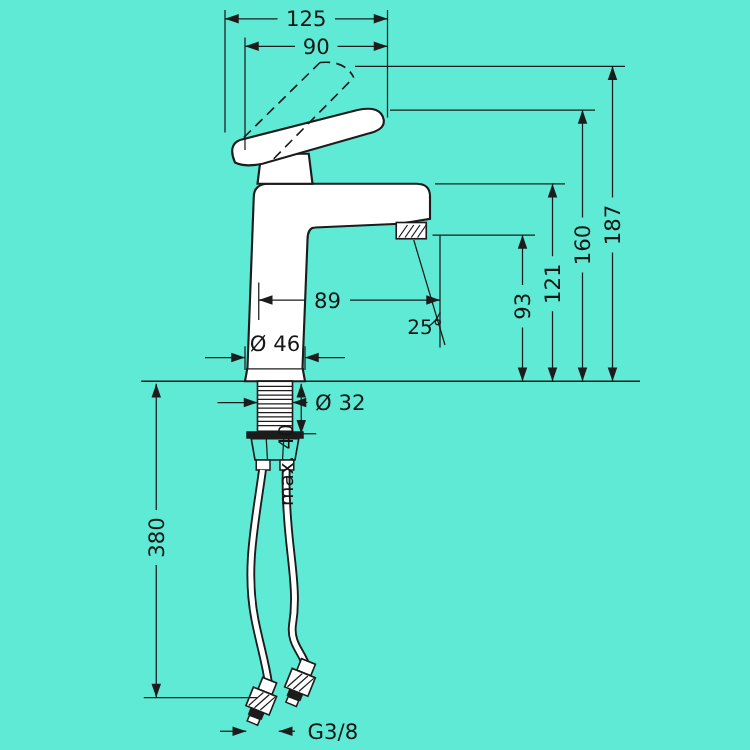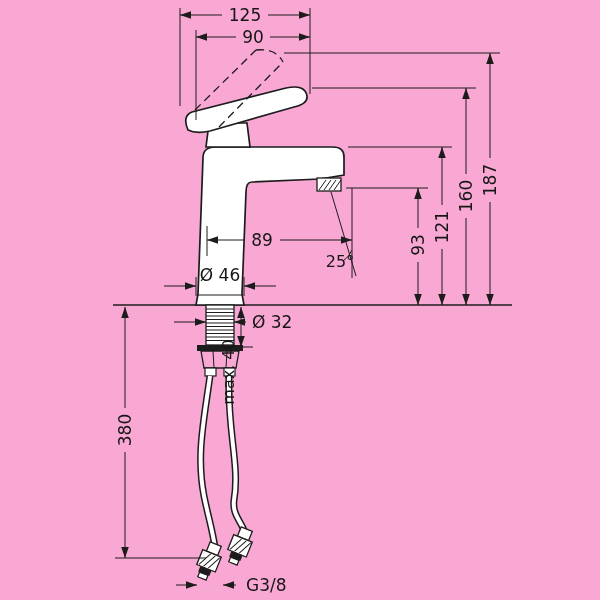--- a/index.html
+++ b/index.html
@@ -1,16 +1,16 @@
 <!DOCTYPE html>
 <html><head>
 <meta charset="utf-8">
 <style>
   html,body{margin:0;padding:0;background:#fff;}
-  .canvas{width:600px;height:600px;background:#f9a8d4;position:relative;overflow:hidden;}
+  .canvas{width:600px;height:600px;background:#5eead4;position:relative;overflow:hidden;}
   svg{display:block;}
   text{font-family:"DejaVu Sans","Liberation Sans",sans-serif;font-size:17px;fill:#161616;}
   text.small{font-size:16px;}
   .ln{stroke:#1c1c1c;stroke-width:1;fill:none;}
   .ln2{stroke:#1c1c1c;stroke-width:1.3;fill:none;}
   .outline{stroke:#1c1c1c;stroke-width:1.7;fill:#ffffff;}
   .dash{stroke:#1c1c1c;stroke-width:1.3;fill:none;stroke-dasharray:8 5;}
   .arr{fill:#1c1c1c;stroke:none;}
   .dark{fill:#1c1c1c;stroke:none;}
 </style>

